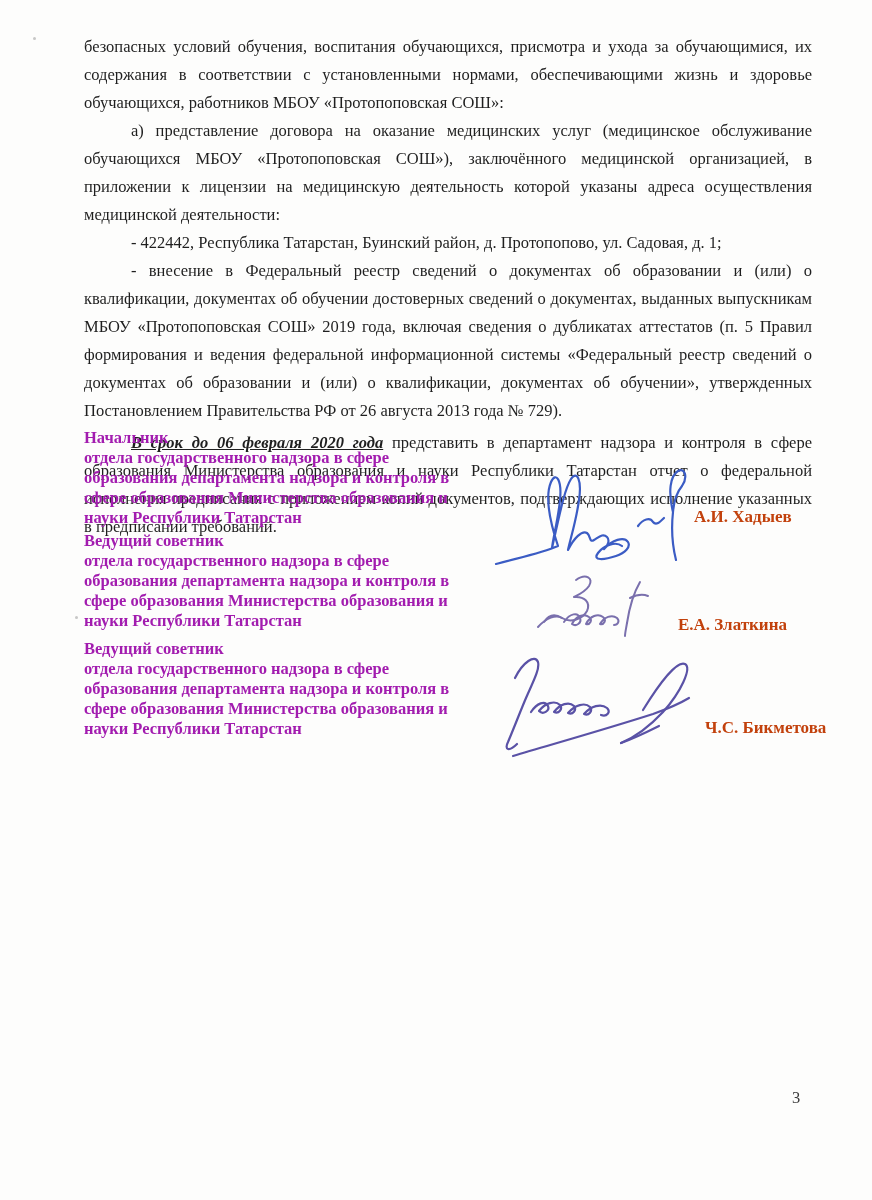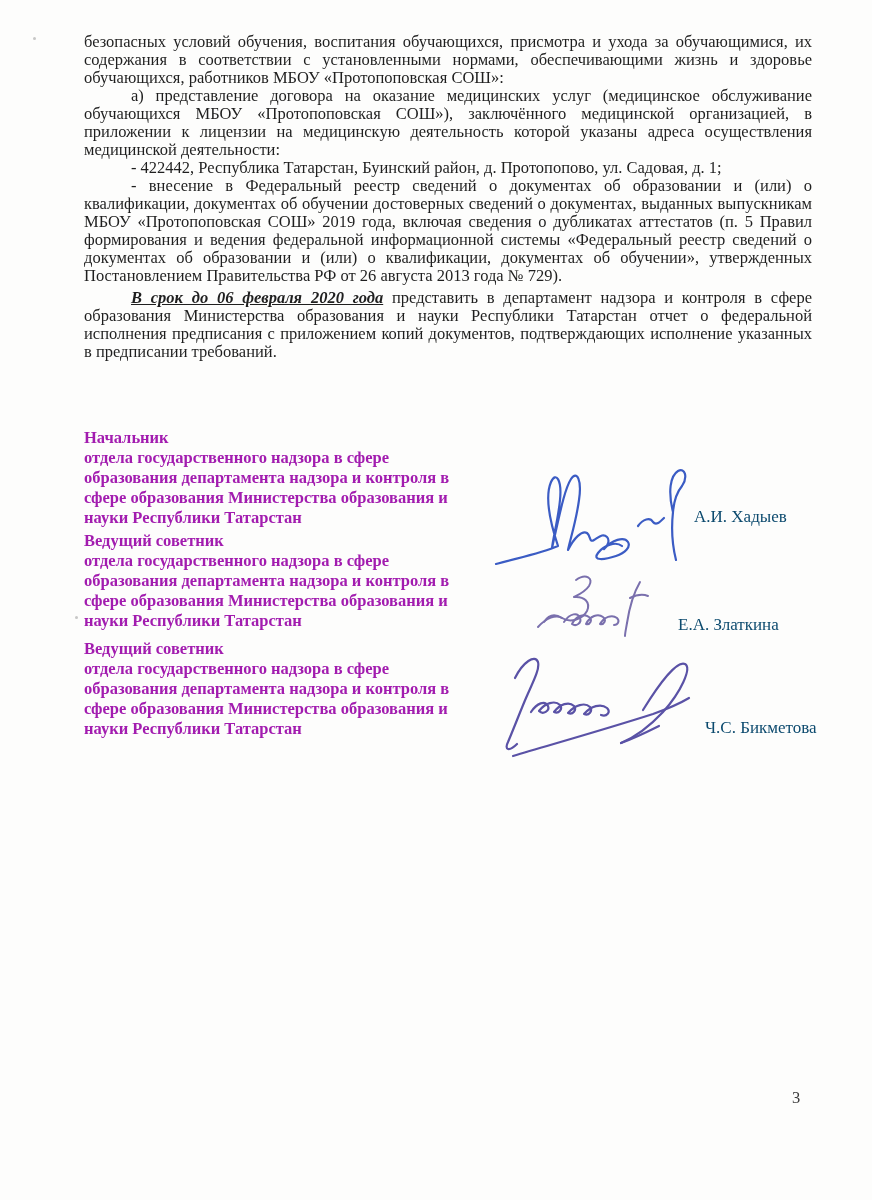--- a/index.html
+++ b/index.html
@@ -16,21 +16,21 @@
     overflow: hidden;
     font-family: "Liberation Serif", "DejaVu Serif", serif;
     color: #1f1f1f;
   }
   .body-text {
     position: absolute;
     top: 33px;
     left: 84px;
     width: 728px;
     font-size: 16.5px;
-    line-height: 18px;
+    line-height: 28px;
     text-align: justify;
   }
   .body-text p {
     margin: 0;
   }
   .body-text p.indent {
     text-indent: 47px;
   }
   .body-text p.deadline {
     margin-top: 4px;
@@ -51,22 +51,22 @@
   }
   .sign-block .org {
     white-space: pre-line;
   }
   .sign-block-1 { top: 428px; }
   .sign-block-2 { top: 531px; }
   .sign-block-3 { top: 639px; }
   .signer-name {
     position: absolute;
     font-size: 17px;
-    font-weight: normal;
-    color: #0c4a6e;
+    font-weight: bold;
+    color: #c2410c;
     white-space: nowrap;
   }
   .signer-name-1 { left: 694px; top: 507px; }
   .signer-name-2 { left: 678px; top: 615px; }
   .signer-name-3 { left: 670px; top: 718px; margin-left: 35px; }
   .signature {
     position: absolute;
   }
   .signature-1 { left: 492px; top: 460px; }
   .signature-2 { left: 530px; top: 570px; }

